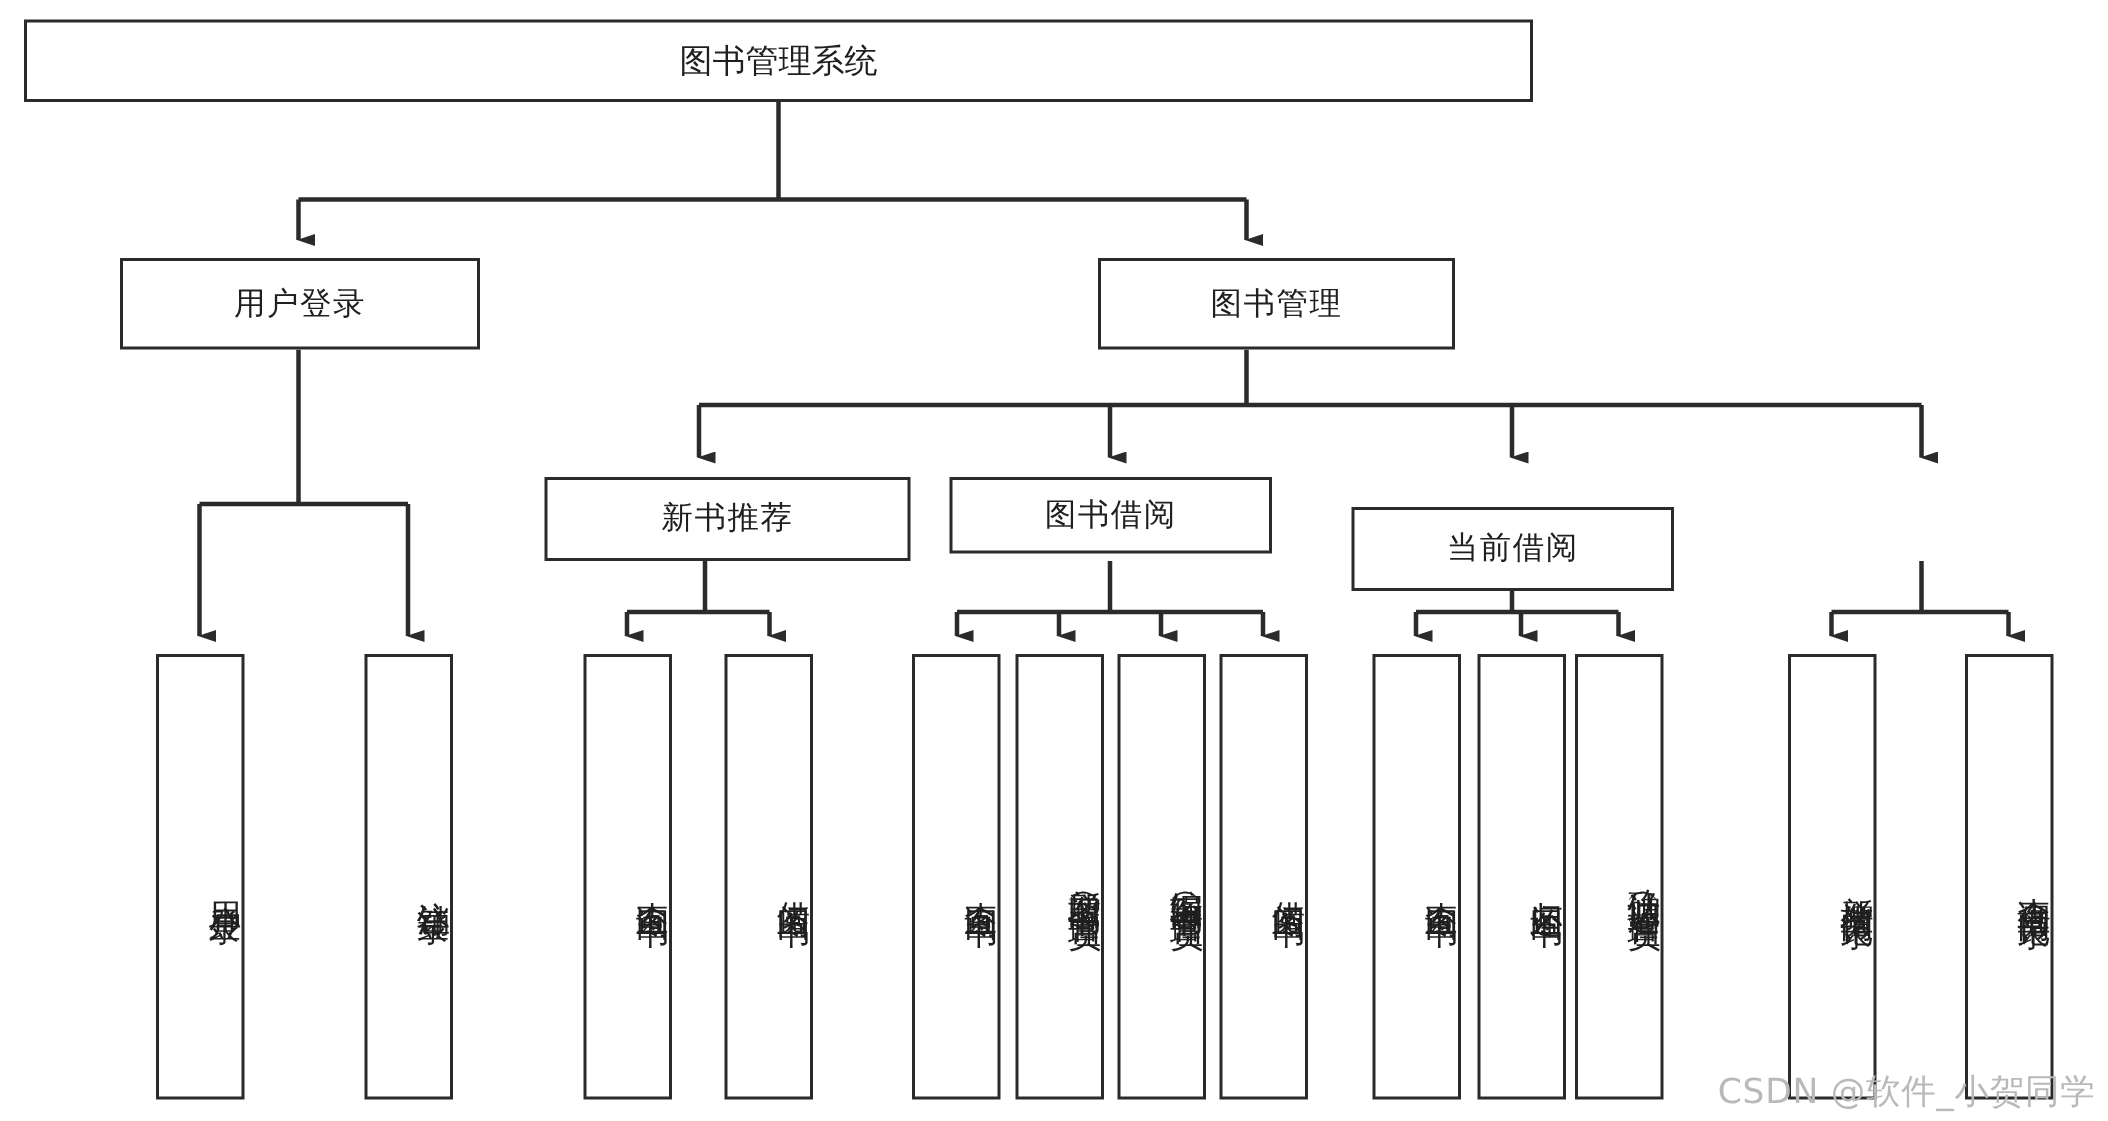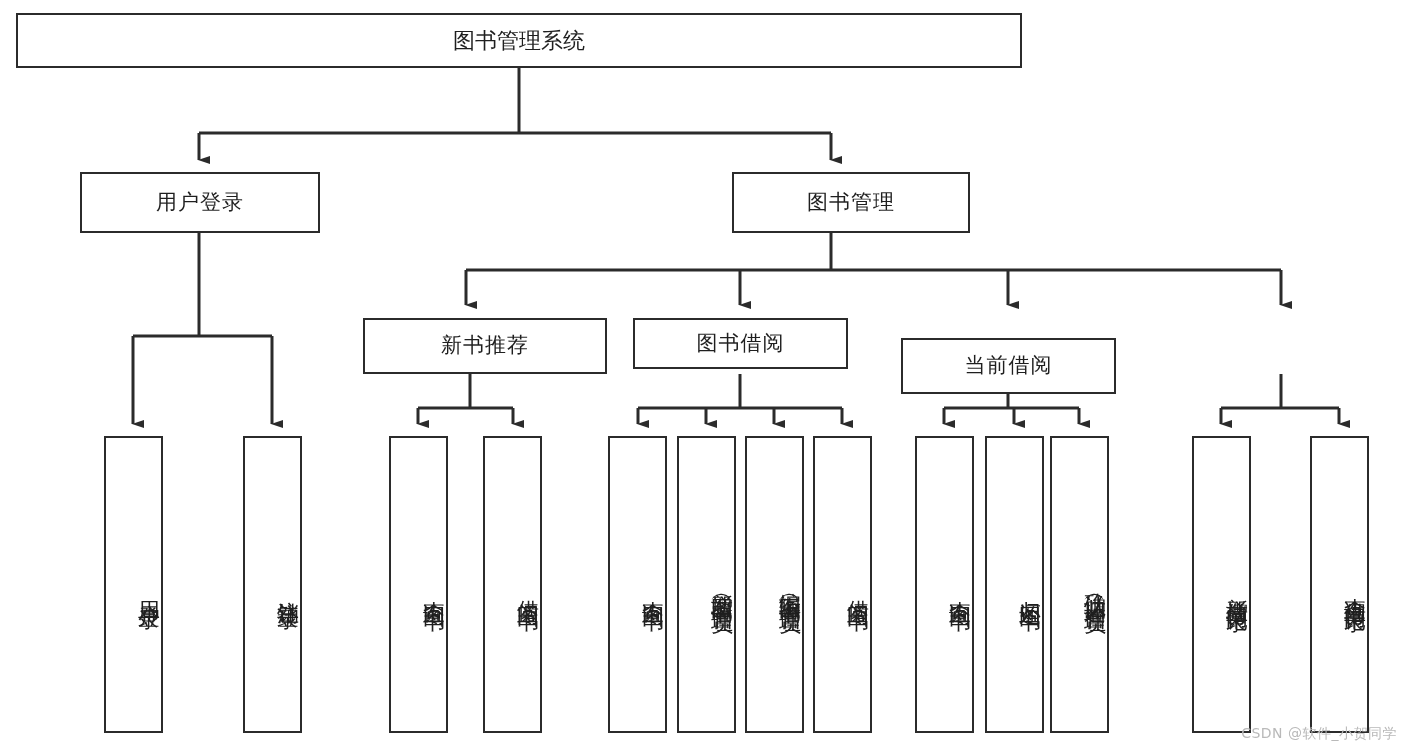--- a/index.html
+++ b/index.html
@@ -55,21 +55,21 @@
   .node.leaf .vtext{
     writing-mode:vertical-rl;
     text-orientation:upright;
     white-space:nowrap;
     display:block;
   }
   .watermark{
     position:absolute;
     right:8px;
     bottom:4px;
-    font-size:14px;
+    font-size:23px;
     color:#b9b9b9;
     letter-spacing:0.5px;
     white-space:nowrap;
     user-select:none;
   }
 </style>
 </head>
 <body>
 
 <div id="canvas">

